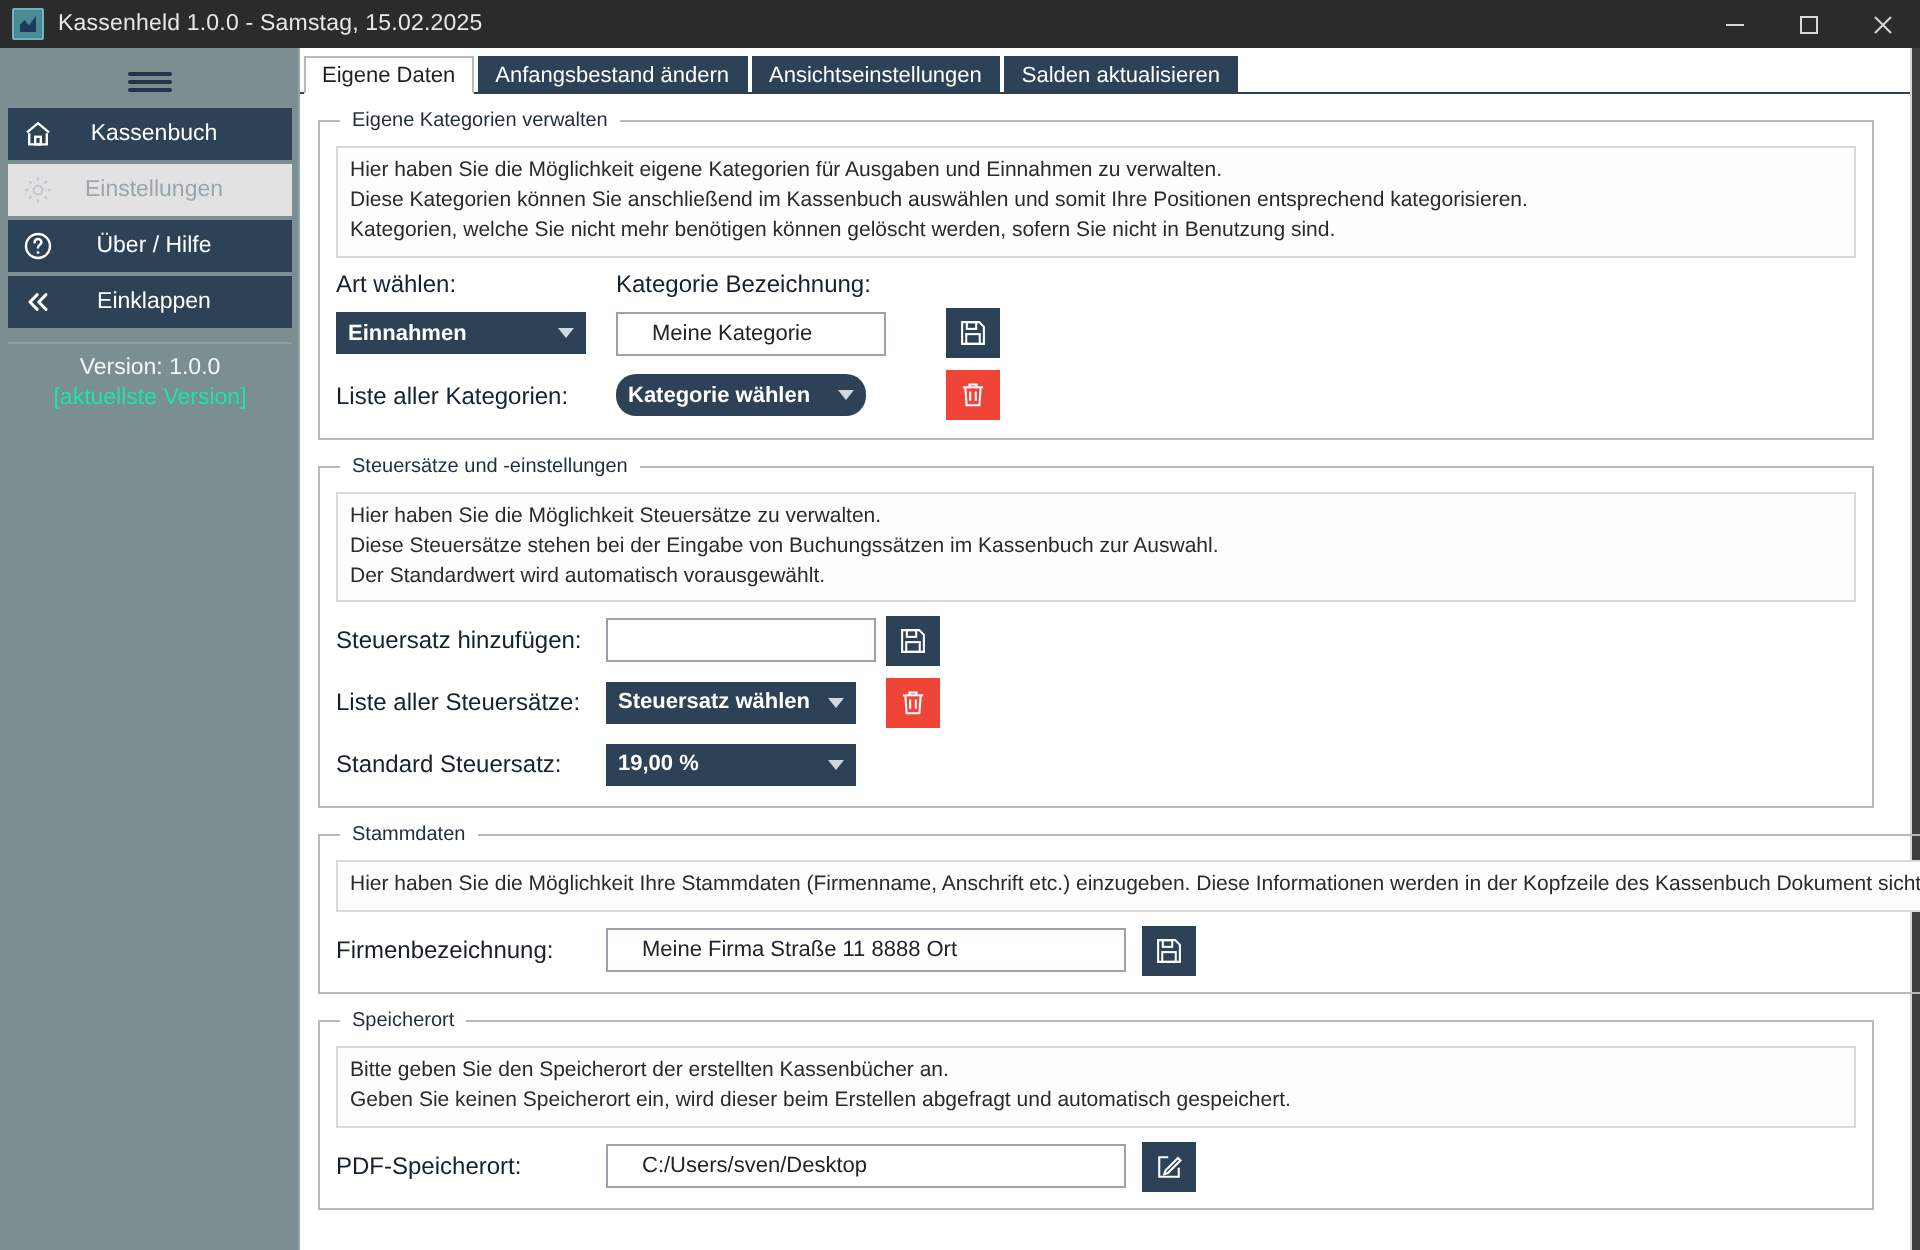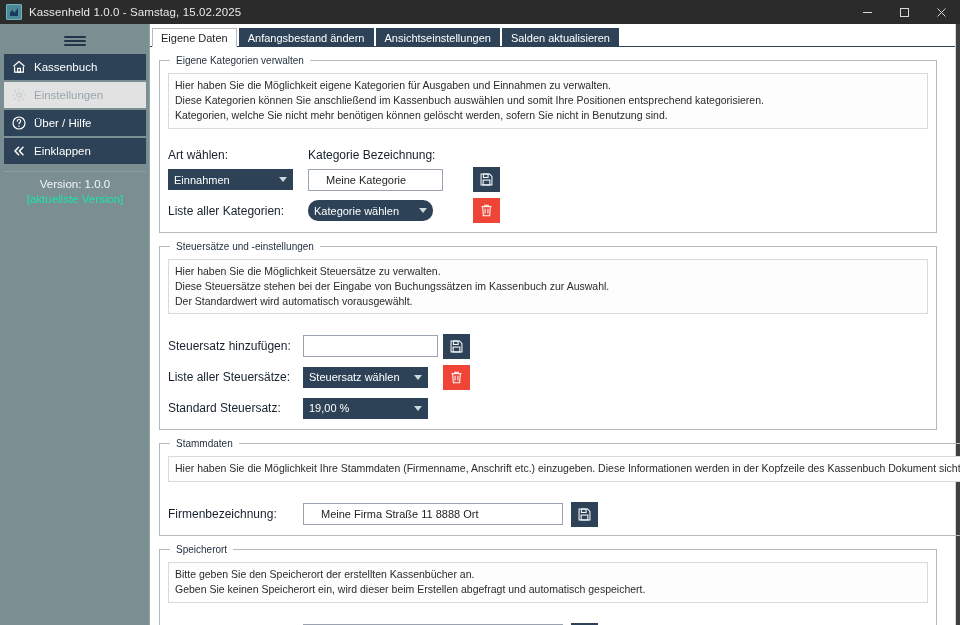--- a/index.html
+++ b/index.html
@@ -101,20 +101,21 @@
     position: relative;
     cursor: pointer;
   }
   .nav-btn .nav-icon {
     width: 30px;
     display: flex; align-items: center; justify-content: center;
     flex: 0 0 30px;
   }
   .nav-btn .nav-label {
     flex: 1 1 auto;
+    text-align: center;
     padding-right: 26px;
     white-space: nowrap;
   }
   .nav-btn.active {
     background: #e2e2e2;
     color: #9aa6ab;
   }
   .nav-btn.active .nav-icon svg { stroke: #c3cdd1; fill: none; }
   .divider-line {
     width: 142px;
@@ -200,21 +201,21 @@
     padding: 0 6px;
     margin-left: 2px;
   }
   .panel-desc {
     border: 1px solid #d7dade;
     background: #fdfdfd;
     padding: 4px 6px 5px 6px;
     font-size: 10.5px;
     color: #2a2a2a;
     line-height: 1.42;
-    margin-bottom: 19px;
+    margin-bottom: 6px;
   }
   .panel-desc div { white-space: nowrap; overflow: hidden; }
 
   
   .form-row {
     display: flex;
     align-items: center;
     margin-top: 5px;
     height: 22px;
   }
@@ -238,21 +239,21 @@
     color: #ffffff;
     font-size: 11px;
     height: 21px;
     display: flex;
     align-items: center;
     padding: 0 6px;
     position: relative;
     cursor: pointer;
     user-select: none;
   }
-  .dropdown .dd-text { flex: 1 1 auto; white-space: nowrap; }
+  .dropdown .dd-text { flex: 1 1 auto; white-space: nowrap; font-weight: bold; }
   .dropdown .caret {
     width: 0; height: 0;
     border-left: 4px solid transparent;
     border-right: 4px solid transparent;
     border-top: 5px solid #cfd8e0;
     margin-left: 8px;
     flex: 0 0 auto;
   }
 
   .textinput {

